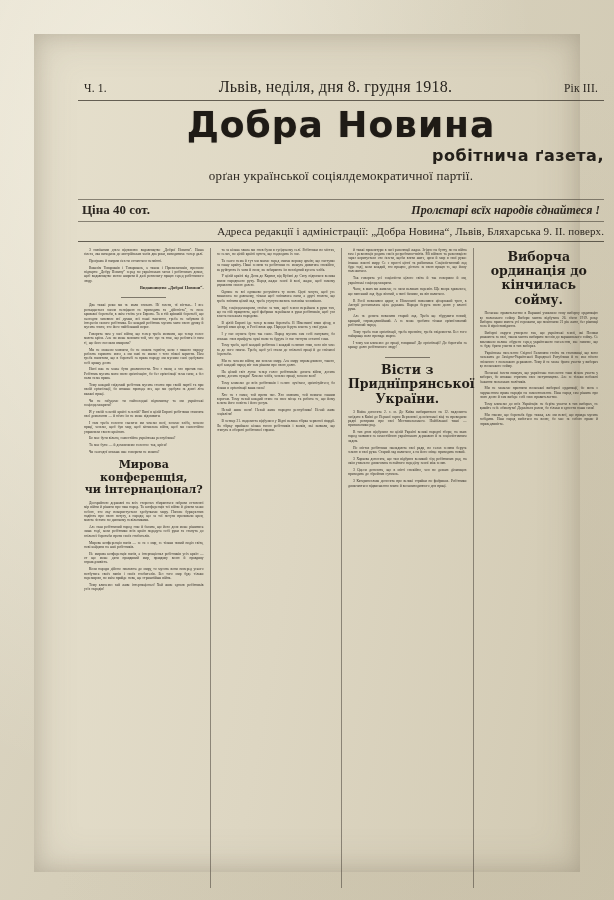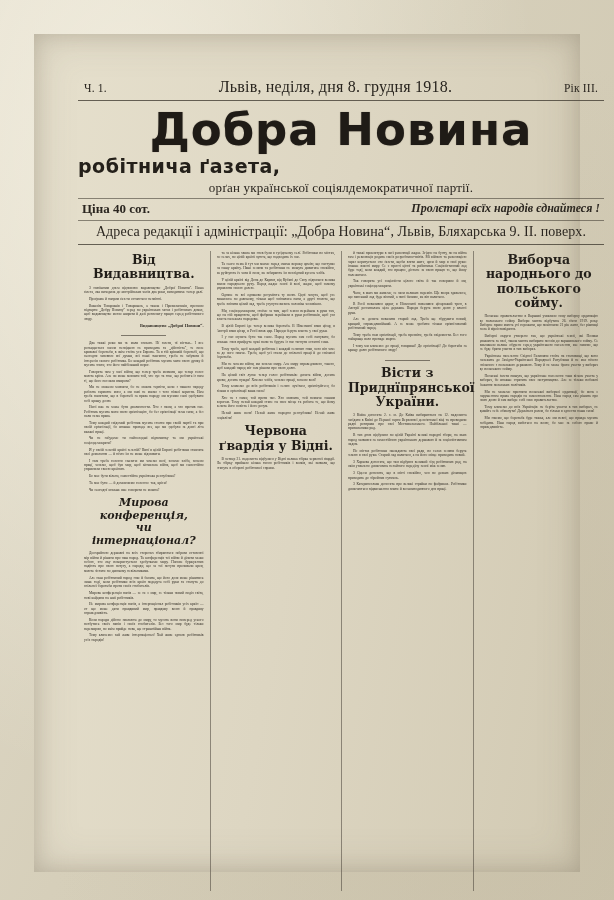--- a/index.html
+++ b/index.html
@@ -65,62 +65,62 @@
   .rule-hair {
     height: 1px;
     background: #3a342b;
     opacity: .55;
   }
 
   .title {
     text-align: center;
     font-family: "DejaVu Sans", sans-serif;
     font-weight: bold;
-    font-size: 45px;
+    font-size: 36px;
     letter-spacing: 1px;
     line-height: 1.02;
     color: #1f1b16;
     margin: 4px 0 2px 0;
     text-shadow: 0 0 1px rgba(60,50,40,0.5);
   }
   .subtitle {
-    text-align: left;
+    text-align: right;
     font-family: "DejaVu Sans", sans-serif;
     font-weight: bold;
-    font-size: 19px;
+    font-size: 16px;
     letter-spacing: .5px;
     color: #24201a;
     margin: 2px 0 3px 0;
   }
   .organ {
     text-align: center;
     font-size: 13px;
     letter-spacing: .2px;
     color: #2a251f;
-    margin-bottom: 2px;
+    margin-bottom: 15px;
   }
   .daily {
     text-align: center;
     font-size: 11px;
     font-weight: bold;
     letter-spacing: .4px;
     margin: 2px 0 4px 0;
   }
   .price-row {
     display: flex;
     justify-content: space-between;
-    align-items: center;
+    align-items: flex-end;
     font-weight: bold;
     font-size: 13px;
     padding: 2px 4px 3px 4px;
   }
   .price-row .slogan { font-size: 12px; font-style: italic; }
   .addr {
-    text-align: center;
-    font-size: 14px;
+    text-align: right;
+    font-size: 11px;
     padding: 3px 0 3px 0;
     letter-spacing: .1px;
   }
 
   
   .cols {
     display: flex;
     margin-top: 4px;
     height: 640px;
   }
@@ -134,21 +134,21 @@
 
   .head {
     font-family: "DejaVu Serif", serif;
     font-weight: bold;
     font-size: 12.5px;
     text-align: center;
     margin: 2px 0 4px 0;
     line-height: 1.15;
     color: #221e19;
   }
-  .head.small { font-size: 11px; font-style: italic; }
+  .head.small { font-size: 11px; }
   .head.quoted { font-size: 11.5px; }
 
   .sep {
     width: 38%;
     margin: 5px auto 5px auto;
     height: 1px;
     background: #3a342b;
     opacity: .6;
   }
 
@@ -204,21 +204,20 @@
         <span class="slogan">Пролєтарі всїх народів єднайтеся !</span>
       </div>
       <div class="rule-hair"></div>
 
       <div class="addr">Адреса редакції і адміністрації: „Добра Новина“, Львів, Бляхарська 9. II. поверх.</div>
       <div class="rule-thin"></div>
 
       <div class="cols">
 
         <div class="col">
-          <div class="head">Від Видавництва.</div>
           <div class="body">
             <p>З нинїшним днем відновлює видавництво „Доброї Новини“. Наша ґазета, яка виходила до австрійських часів два роки, виходитиме тепер далї.</p>
             <p>Проґрама й напрям ґазети остаються незмінні.</p>
             <p>Вишлїм Товаришів і Товаришок, а також і Прихильників, просимо підперти „Добру Новину“ серед по українських хатах і робітничих домах, щоб видавництво могло ширити й далї розпочату працю серед робітничого люду.</p>
             <p class="sig">Видавництво „Доброї Новини“.</p>
           </div>
           <div class="sep"></div>
           <div class="body">
             <p>Два тяжкі роки ми не мали спокою. Нї газети, нї вістки... І все розкидається часом незвідкою не приходить та „дїйсність“, те поле кривавої боротьби, в якім стоїть уся Европа. Та в тій крівавій боротьбі, що сьогодня заповняє всї думки, всї наші змагання, треба не забувати й інтересів самого робітника. Бо кождий робітник мусить мати свою думку й мусить знати, хто його найбільший ворог.</p>
             <p>Говорять нам у часї війни, що тепер треба мовчати, що тепер голос мають кріси. Але чи може мовчати той, хто чує та знає, що роблять із ним ті, що його послали вмирати?</p>
@@ -253,21 +252,20 @@
             <p>Ми, соціялдемократи, стоїмо за тим, щоб земля перейшла в руки тих, що на ній працюють, щоб фабрики перейшли в руки робітників, щоб уся власть належала народови.</p>
             <p>В цїлій Европі іде тепер велика боротьба. В Нїмеччинї впав цїсар, в Австрії впав цїсар, в Росії впав цар. Народи беруть власть у свої руки.</p>
             <p>І у нас мусить бути так само. Народ мусить сам собі панувати, бо инакше знов прийдуть чужі пани та будуть із нас тягнути останнї соки.</p>
             <p>Тому треба, щоб кождий робітник і кождий селянин знав, чого він хоче та до чого змагає. Треба, щоб усї стали до спільної працї й до спільної боротьби.</p>
             <p>Ми не хочемо війни, ми хочемо миру. Але миру справедливого, такого, щоб кождий народ міг сам рішати про свою долю.</p>
             <p>На цїлий світ лунає тепер голос робітників: досить війни, досить крови, досить нужди! Хочемо хлїба, хочемо працї, хочемо волї!</p>
             <p>Тому кличемо до всїх робітників і селян: лучїться, орґанізуйтеся, бо тільки в орґанізації ваша сила!</p>
             <p>Хто не з нами, той проти нас. Хто мовчить, той помагає нашим ворогам. Тому нехай кождий стане на своє місце та робить те, що йому велить його совість і його розум.</p>
             <p>Нехай живе воля! Нехай живе народня республика! Нехай живе соціялїзм!</p>
           </div>
-          <div class="head">Червона ґвардія у Відні.</div>
           <div class="body">
             <p>В четвер 21. падолиста відбулася у Відні велика збірка червоної ґвардії. На збірку прийшло кілька тисяч робітників і вояків, які заявили, що стануть в обороні робітничої справи.</p>
           </div>
         </div>
 
         <div class="col">
           <div class="body">
             <p>й тяжкі проклятури в часї революції жадає. Згідно на бунту, по на війна там і революція родить своїх розробничо-світів. Мі війною та революцією зараз коритується ото ґазети, щоби взяти житє, арси й мир в свої руки: інакше власні миру. Се є прості ціннї та рабівники. Соціялїстичний лад буде тодї, коли кождий, хто працює, дістане за свою працю те, що йому належиться.</p>
             <p>Так говорять усї соціялїсти цїлого світа й так говоримо й ми, українські соціялдемократи.</p>
             <p>Часи, в яких ми живемо, се часи великих перемін. Ще вчора здавалось, що панський лад буде вічний, а нинї бачимо, як він валиться.</p>
@@ -282,21 +280,21 @@
             <p>З Київа доносять 2. с. м. До Київа вибираються на 12. падолиста засїдати в Київі до Першої черги Верховної делєґатської віці та проводили радні розправи про свої Мостивельського. Найбільшої тиші — прихильники рад.</p>
             <p>В тих днях відбулися по цїлій Українї великі народнї збори, на яких народ заявився за самостійною українською державою й за соціялїстичним ладом.</p>
             <p>По містах робітники закладають свої ради, по селах селяни беруть землю в свої руки. Старий лад валиться, а на його місце приходить новий.</p>
             <p>З Харкова доносять, що там відбувся великий зїзд робітничих рад, на якім ухвалено домагатись негайного передїлу землї між селян.</p>
             <p>З Одеси доносять, що в місті спокійно, хоч по деяких дїльницях приходить до збройних сутичок.</p>
             <p>З Катеринослава доносять про великі страйки по фабриках. Робітники домагаються підвисшення плати й восьмигодинного дня працї.</p>
           </div>
         </div>
 
         <div class="col">
-          <div class="head">Виборча народнього до польського сойму.</div>
+          <div class="head">Виборча ординація до кінчилась сойму.</div>
           <div class="body">
             <p>Польське правительство в Варшаві ухвалило нову виборчу ординацію до польського сойму. Вибори мають відбутись 26. сїчня 1919. року. Виборче право мають усї горожани, що покінчили 21 рік житя, без ріжницї пола й віроісповідання.</p>
             <p>Виборчі округи утворено так, що українські землї, які Поляки уважають за свої, також мають вибирати послів до варшавського сойму. Се викликало велике обуренє серед українського населення, яке заявляє, що не буде брати участи в тих виборах.</p>
             <p>Українське населеннє Східної Галичини стоїть на становищі, що воно належить до Західно-Української Народньої Републики й не має нїчого спільного з польською державою. Тому й не може брати участи у виборах до польського сойму.</p>
             <p>Польські ґазети пишуть, що українське населеннє таки візьме участь у виборах, бо инакше стратить своє заступництво. Але се тільки побожні бажання польських полїтиків.</p>
             <p>Ми не можемо признати польської виборчої ординації, бо вона є нарушеннєм права народів на самоозначеннє. Наш народ сам рішить про свою долю й сам вибере собі своє правительство.</p>
             <p>Тому кличемо до всїх Українцїв: не беріть участи в тих виборах, не давайте себе обманути! Держіться разом, бо тільки в єдности наша сила!</p>
             <p>Ми знаємо, що боротьба буде тяжка, але ми певні, що правда мусить побідити. Наш народ вибється на волю, бо має за собою право й справедливість.</p>
           </div>
         </div>

